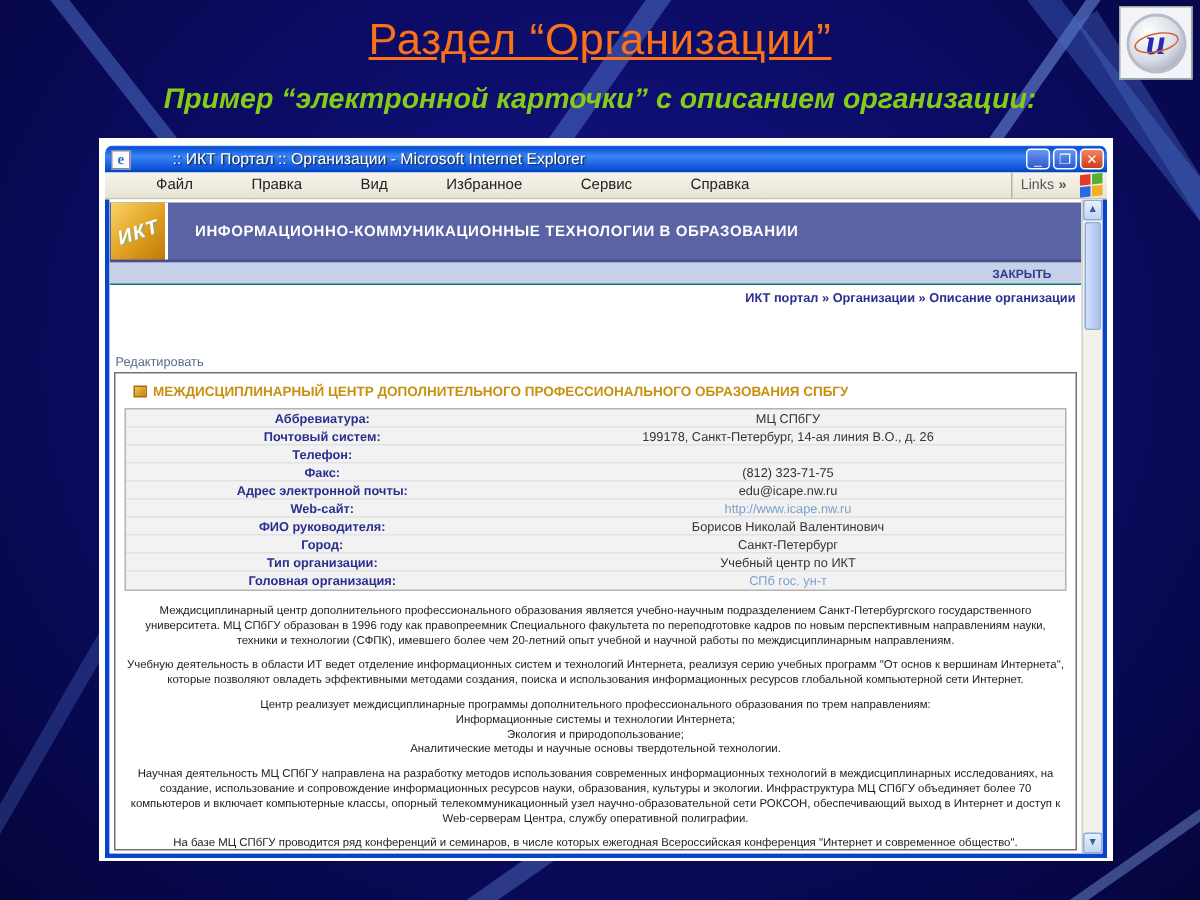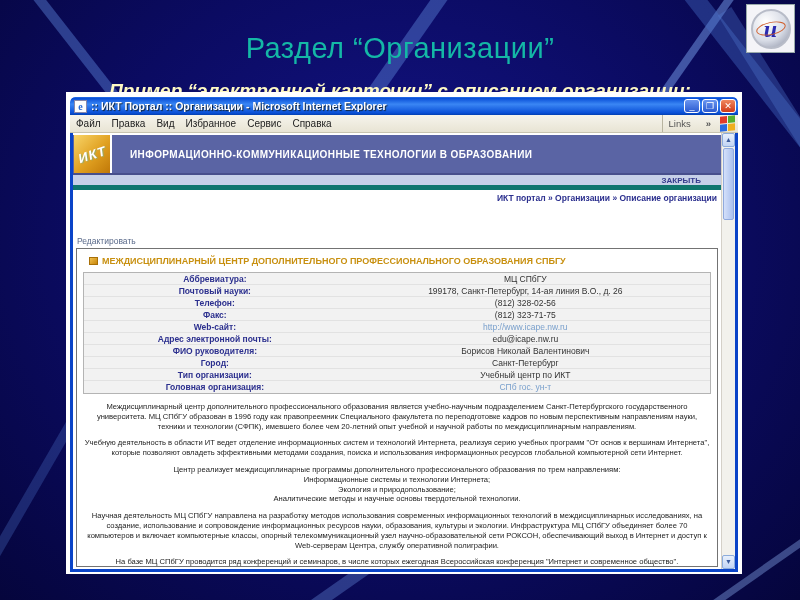--- a/index.html
+++ b/index.html
@@ -15,24 +15,24 @@
   .streak { position:absolute; background:rgba(90,130,215,0.45); }
   .s1 { width:900px; height:14px; transform:rotate(-55deg); left:-100px; top:120px; }
   .s2 { width:900px; height:8px;  transform:rotate(-55deg); left:150px; top:180px; background:rgba(120,160,235,0.5); }
   .s3 { width:900px; height:18px; transform:rotate(52deg);  left:300px; top:60px;  background:rgba(70,110,200,0.4); }
   .s4 { width:900px; height:10px; transform:rotate(52deg);  left:-250px; top:200px; }
   .s5 { width:900px; height:12px; transform:rotate(-35deg); left:-80px; top:560px; background:rgba(110,150,230,0.35); }
   .s6 { width:900px; height:7px;  transform:rotate(-35deg); left:250px; top:610px; background:rgba(140,175,240,0.4); }
   .s7 { width:700px; height:16px; transform:rotate(58deg);  left:560px; top:300px; background:rgba(80,120,205,0.35); }
   .s8 { width:500px; height:10px; transform:rotate(-60deg); left:-180px; top:420px; background:rgba(80,120,205,0.3); }
 
-  .slide-title { position:absolute; top:32px; left:0; width:100%; text-align:center;
-    color:#14b8a6; font-size:29px; letter-spacing:0.5px; }
-  .slide-subtitle { position:absolute; top:80px; left:0; width:100%; text-align:center;
-    color:#fef9c3; font-size:19px; font-style:italic; font-weight:bold; }
+  .slide-title { position:absolute; top:11px; left:0; width:100%; text-align:center;
+    color:#f97316; font-size:29px; text-decoration:underline; letter-spacing:0.5px; }
+  .slide-subtitle { position:absolute; top:56px; left:0; width:100%; text-align:center;
+    color:#84cc16; font-size:19px; font-style:italic; font-weight:bold; }
 
   
   .corner-logo { position:absolute; top:4px; right:5px; width:49px; height:49px;
     background:#f4f4f8; border:1px solid #9aa; display:flex; align-items:center; justify-content:center; }
   .corner-logo .ring { width:40px; height:40px; border-radius:50%;
     background:radial-gradient(circle at 35% 30%, #ffffff 0%, #d8dce6 55%, #8a90a4 100%);
     border:2px solid #b8bcc8; position:relative; display:flex; align-items:center; justify-content:center; }
   .corner-logo .orbit { position:absolute; width:30px; height:13px; border:1px solid #d06030;
     border-radius:50%; transform:rotate(-12deg); }
   .corner-logo .glyph { color:#2a2ab0; font-size:24px; font-style:italic; font-weight:bold;
@@ -43,55 +43,55 @@
     background:#ffffff; padding:5px 4px 2px 4px; }
   .ie-window { width:100%; height:100%; display:flex; flex-direction:column;
     border-radius:5px 5px 0 0; overflow:hidden; }
 
   .titlebar { height:18px; flex:0 0 18px; display:flex; align-items:center;
     background:linear-gradient(to bottom, #2a72e8 0%, #0a50d8 8%, #3a86f4 40%, #0a50d8 88%, #0340b0 100%);
     border-radius:5px 5px 0 0; padding:0 2px 0 4px; }
   .titlebar .ie-doc-icon { width:13px; height:13px; background:#fdfdfd; border:1px solid #88a;
     color:#2a6ad4; font-size:10px; font-weight:bold; font-family:"Liberation Serif",serif;
     line-height:11px; text-align:center; margin-right:4px; flex:0 0 13px; }
-  .titlebar .title-text { color:#ffffff; font-size:10.5px; font-weight:bold;
-    text-shadow:1px 1px 1px #123; white-space:nowrap; overflow:hidden; flex:1; }
+  .titlebar .title-text { color:#ffffff; font-size:10.5px; font-weight:normal;
+    text-shadow:1px 1px 1px #123; white-space:nowrap; overflow:hidden; flex:1;margin-left:24px; }
   .win-btns { display:flex; gap:2px; }
   .win-btn { width:16px; height:14px; border:1px solid #fff; border-radius:3px;
     font-size:9px; line-height:12px; text-align:center; color:#fff;
     background:linear-gradient(to bottom,#6a96f0,#2a5ad0); }
   .win-btn.close { background:linear-gradient(to bottom,#f0885e,#d03a18); }
 
   .menubar { height:18px; flex:0 0 18px; background:linear-gradient(to bottom,#f6f4ec,#e8e4d4);
     border-bottom:1px solid #c8c4b0; display:flex; align-items:center; font-size:10px; color:#222;
     padding-left:6px; }
-  .menu-item { margin-right:11px; }
+  .menu-item { margin-right:11px;margin-left:28px; }
   .menu-spacer { flex:1; }
   .links-box { border-left:1px solid #b8b4a0; padding:0 6px; color:#555; font-size:9.5px;
-    display:flex; align-items:center; gap:15px; height:100%; }
+    display:flex; align-items:center; gap:3px; height:100%; }
   .win-flag { width:15px; height:15px; margin:0 3px; display:grid;
     grid-template-columns:7px 7px; grid-template-rows:7px 7px; gap:1px; transform:skewY(-6deg); }
   .win-flag i { display:block; }
   .wf-r{background:#e23a2a;} .wf-g{background:#56b030;} .wf-b{background:#2a6ae0;} .wf-y{background:#f0b020;}
 
   .window-body { flex:1; display:flex; border-left:3px solid #0a44c8; border-right:3px solid #0a44c8;
     border-bottom:3px solid #0a44c8; background:#ffffff; overflow:hidden; }
   .page { flex:1; display:flex; flex-direction:column; overflow:hidden; background:#fff; }
 
   .banner { margin-top:2px; height:40px; flex:0 0 40px; background:#5a64a4;
     display:flex; align-items:center; border-bottom:2px solid #474f8c; }
   .ikt-logo { width:38px; height:38px; margin:1px 0 1px 1px; flex:0 0 38px; position:relative;
     background:linear-gradient(135deg,#f8d468 0%, #e0a020 55%, #c07808 100%);
     border-right:2px solid #fff; display:flex; align-items:center; justify-content:center; }
   .ikt-logo span { color:#fff; font-size:13px; font-weight:bold; font-style:italic;
     transform:rotate(-18deg); text-shadow:1px 1px 1px #9a6; letter-spacing:1px; }
   .banner-text { color:#ffffff; font-size:10px; font-weight:bold; margin-left:18px;
     letter-spacing:0.4px; }
 
-  .closebar { height:15px; flex:0 0 15px; background:#c6d0e8; border-bottom:5px solid #0f766e;
+  .closebar { height:15px; flex:0 0 15px; background:#c6d0e8; border-bottom:1px solid #0f766e;
     display:flex; align-items:center; justify-content:flex-end; padding-right:20px; }
   .closebar a { color:#333a8c; font-size:8px; font-weight:bold; text-decoration:none; }
 
   .breadcrumb { font-size:8.5px; font-weight:bold; color:#2b2f8e; padding:3px 4px 0 4px;text-align:right; }
   .edit-link { font-size:8.5px; color:#5a6a8a; padding:1px 4px 2px 4px;margin-top:32px; }
 
   .content-panel { flex:1; border:1px solid #737373; margin:0 3px 2px 3px; overflow:hidden;
     background:#fff; padding-top:5px;text-align:center; }
 
   .org-heading { display:flex; align-items:center; gap:4px; padding:2px 6px 4px 12px; }
@@ -200,38 +200,37 @@
           <span class="org-icon"></span>
           <span class="org-title">МЕЖДИСЦИПЛИНАРНЫЙ ЦЕНТР ДОПОЛНИТЕЛЬНОГО ПРОФЕССИОНАЛЬНОГО ОБРАЗОВАНИЯ СПБГУ</span>
         </div>
 
         <div class="fields-table">
           <div class="frow">
             <div class="flabel">Аббревиатура:</div>
             <div class="fvalue">МЦ СПбГУ</div>
           </div>
           <div class="frow">
-            <div class="flabel">Почтовый науки:</div>
+            <div class="flabel">Почтовый систем:</div>
             <div class="fvalue">199178, Санкт-Петербург, 14-ая линия В.О., д. 26</div>
           </div>
           <div class="frow">
             <div class="flabel">Телефон:</div>
-            <div class="fvalue">(812) 328-02-56</div>
           </div>
           <div class="frow">
             <div class="flabel">Факс:</div>
             <div class="fvalue">(812) 323-71-75</div>
           </div>
           <div class="frow">
+            <div class="flabel">Адрес электронной почты:</div>
+            <div class="fvalue">edu@icape.nw.ru</div>
+          </div>
+          <div class="frow">
             <div class="flabel">Web-сайт:</div>
             <div class="fvalue link">http://www.icape.nw.ru</div>
-          </div>
-          <div class="frow">
-            <div class="flabel">Адрес электронной почты:</div>
-            <div class="fvalue">edu@icape.nw.ru</div>
           </div>
           <div class="frow">
             <div class="flabel">ФИО руководителя:</div>
             <div class="fvalue">Борисов Николай Валентинович</div>
           </div>
           <div class="frow">
             <div class="flabel">Город:</div>
             <div class="fvalue">Санкт-Петербург</div>
           </div>
           <div class="frow">

